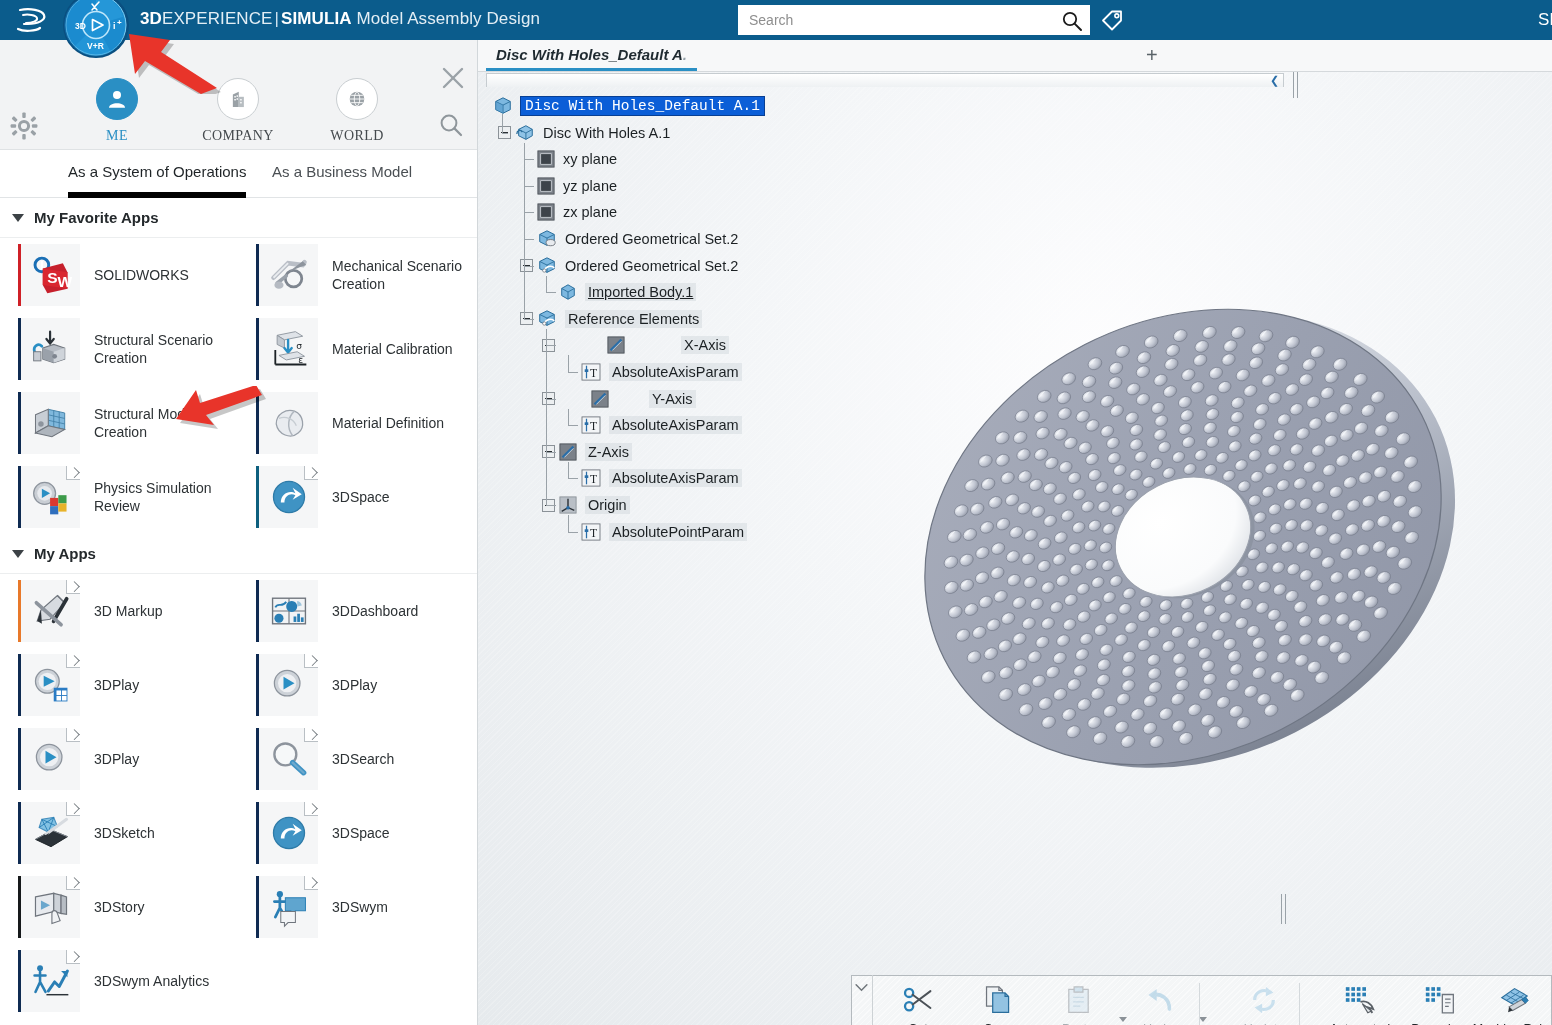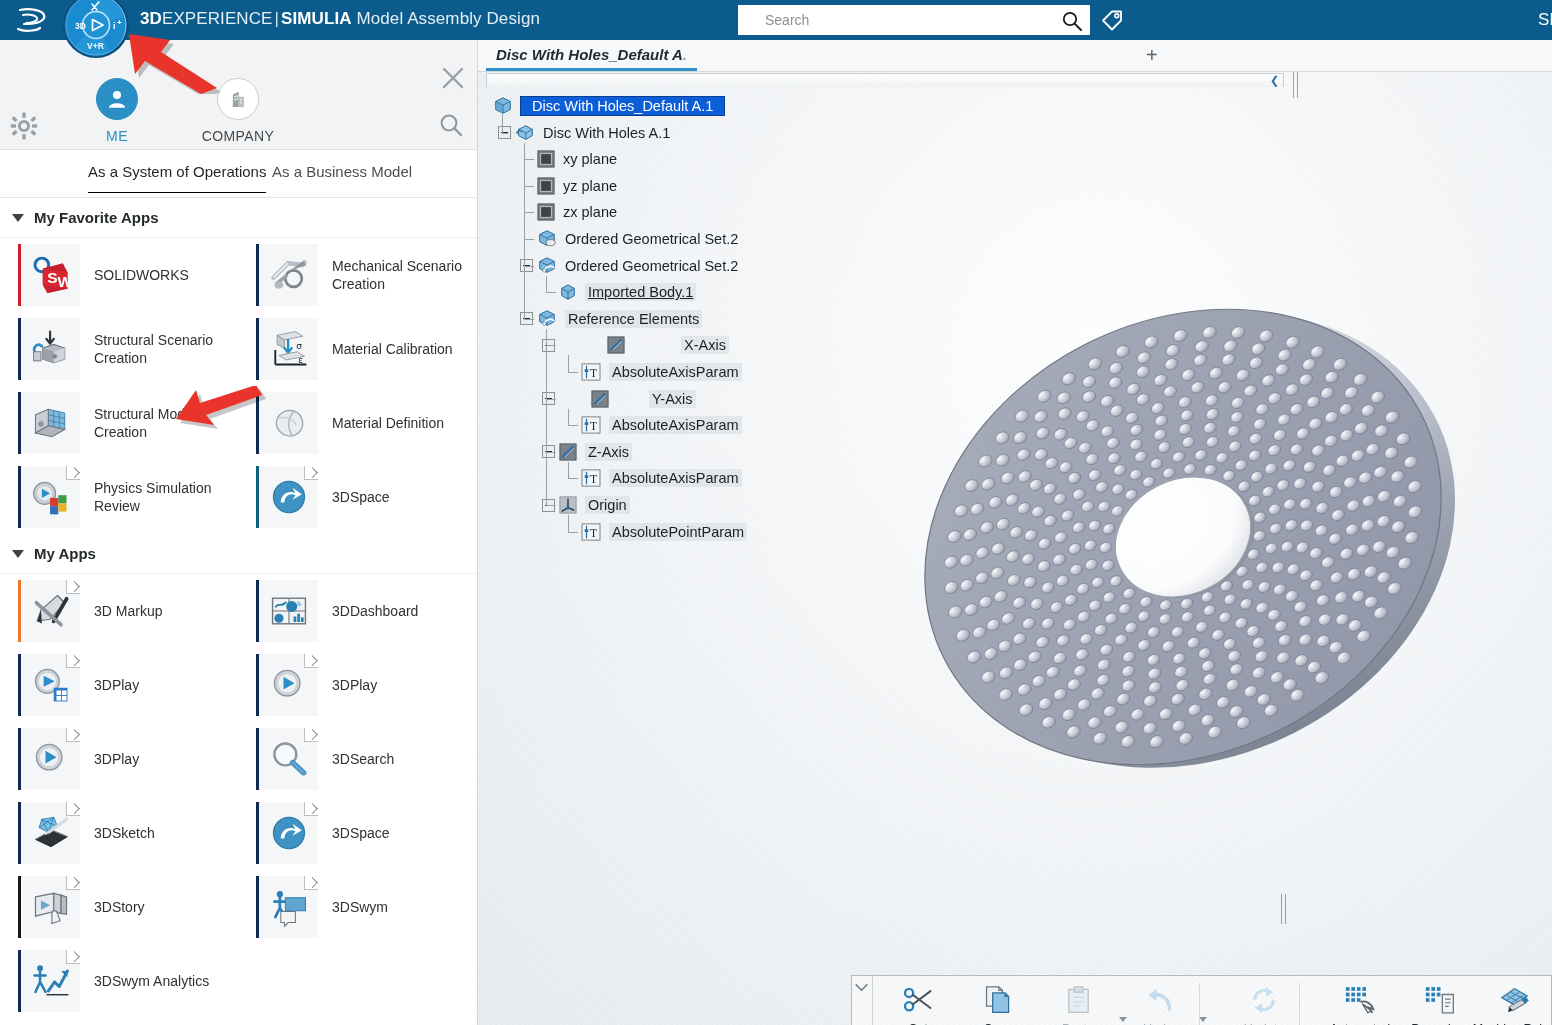--- a/index.html
+++ b/index.html
@@ -29,21 +29,21 @@
   #app-title .b { font-weight: bold; }
   #app-title .l { font-weight: 300; color: #e3eef5; }
   #app-title .sep { font-weight: 300; padding: 0 2px; color: #cfe3ef; }
 
   #search-wrap {
     position: absolute; left: 738px; top: 5px; width: 352px; height: 30px;
     background: #ffffff; border: 1px solid #ffffff;
   }
   #search-input {
     position: absolute; left: 0; top: 0; width: 318px; height: 28px;
-    border: none; outline: none; padding: 0 26px;
+    border: none; outline: none; padding: 0 10px;
     font-family: "Liberation Sans", sans-serif; font-size: 14px; color: #333;
     background: transparent;
   }
   #search-input::placeholder { color: #8e8e8e; }
   #search-icon-btn {
     position: absolute; right: 6px; top: 4px; width: 22px; height: 22px;
     cursor: pointer;
   }
   #tag-icon {
     position: absolute; left: 1100px; top: 8px; width: 24px; height: 24px;
@@ -71,21 +71,21 @@
     background: #f2f3f4; border-bottom: 1px solid #dfe2e4;
   }
   #gear-icon { position: absolute; left: 10px; top: 72px; width: 28px; height: 28px; cursor: pointer; }
   #close-icon {
     position: absolute; left: 440px; top: 25px; width: 26px; height: 26px;
     cursor: pointer;
   }
   #lp-search-icon { position: absolute; left: 438px; top: 72px; width: 26px; height: 26px; cursor: pointer; }
 
   .scope {
-    position: absolute; top: 38px; width: 110px; text-align: center; cursor: pointer;
+    position: absolute; top: 38px; width: 110px; text-align: center; cursor: pointer; font-family: Liberation Serif, serif;
   }
   .scope .circ {
     width: 42px; height: 42px; border-radius: 50%; margin: 0 auto;
     border: 1px solid #c9ced1; background: #ffffff;
     display: flex; align-items: center; justify-content: center;
   }
   .scope.active .circ { background: #2a8fc4; border-color: #2a8fc4; }
   .scope .lbl { margin-top: 8px; font-size: 14px; color: #44494d; letter-spacing: .4px; }
   .scope.active .lbl { color: #2a8fc4; }
   #scope-me { left: 62px; }
@@ -93,21 +93,21 @@
   #scope-world { left: 302px; }
 
   #lp-tabs {
     position: absolute; left: 0; top: 110px; width: 477px; height: 48px;
     background: #ffffff; border-bottom: 1px solid #e1e4e6;
   }
   .lp-tab {
     position: absolute; top: 13px; font-size: 15px; color: #4a4f53; cursor: pointer;
     padding-bottom: 12px;
   }
-  .lp-tab.active { color: #1f2427; border-bottom: 1px solid #000000; margin-left: 20px; }
+  .lp-tab.active { color: #1f2427; border-bottom: 8px solid #000000; }
   #lptab-sys { left: 68px; }
   #lptab-biz { left: 272px; }
 
   #lp-body {
     position: absolute; left: 0; top: 158px; width: 477px; height: 827px;
     overflow: hidden; background: #ffffff;
   }
 
   .section-head {
     position: relative; height: 40px; padding-left: 12px;
@@ -203,22 +203,23 @@
     cursor: col-resize; z-index: 6;
   }
   #tree-split i { position: absolute; top: 0; width: 1px; height: 26px; background: #9aa2a8; }
 
   .tnode {
     position: absolute; display: flex; align-items: center; height: 24px;
     white-space: nowrap; cursor: pointer;
   }
   .tnode .tlabel { margin-left: 8px; }
   .tnode .tlabel.sel {
-    background: #0b5ed7; color: #ffffff; padding: 1px 11px;
+    background: #0b5ed7; color: #ffffff; padding: 1px 4px;
     outline: 1px solid #083f93;
+    font-family: Liberation Mono, monospace;
   }
   .tnode .tlabel.shade { background: rgba(200,208,214,.38); padding: 1px 3px; }
   .tnode .tlabel.link { text-decoration: underline; }
   .expander {
     width: 13px; height: 13px; border: 1px solid #8b9298; background: #eceff1;
     position: relative; flex: 0 0 13px; cursor: pointer; margin-right: 4px;
   }
   .expander::before {
     content: ""; position: absolute; left: 2px; top: 5px; width: 7px; height: 1px; background: #2b3034;
   }
@@ -384,20 +385,29 @@
               <rect x="10" y="15" width="2" height="2"></rect>
               <rect x="13" y="14" width="2" height="2"></rect>
               <rect x="18" y="15" width="2" height="2"></rect>
               <rect x="18" y="19" width="2" height="2"></rect>
             </g>
         </svg>
       </div>
       <div class="lbl">COMPANY</div>
     </div>
 
+    <div class="scope" id="scope-world">
+      <div class="circ">
+        <svg viewBox="0 0 30 30" width="22" height="22">
+          <circle cx="15" cy="15" r="10" fill="#9aa1a6"></circle>
+          <path d="M15 5 C10 9,10 21,15 25 M15 5 C20 9,20 21,15 25 M5 15 H25 M7 10 H23 M7 20 H23" stroke="#ffffff" stroke-width="1.2" fill="none"></path>
+        </svg>
+      </div>
+      <div class="lbl">WORLD</div>
+    </div>
   </div>
 
   <div id="lp-tabs">
     <div class="lp-tab active" id="lptab-sys">As a System of Operations</div>
     <div class="lp-tab" id="lptab-biz">As a Business Model</div>
   </div>
 
   <div id="lp-body">
 
     <div class="section-head">

